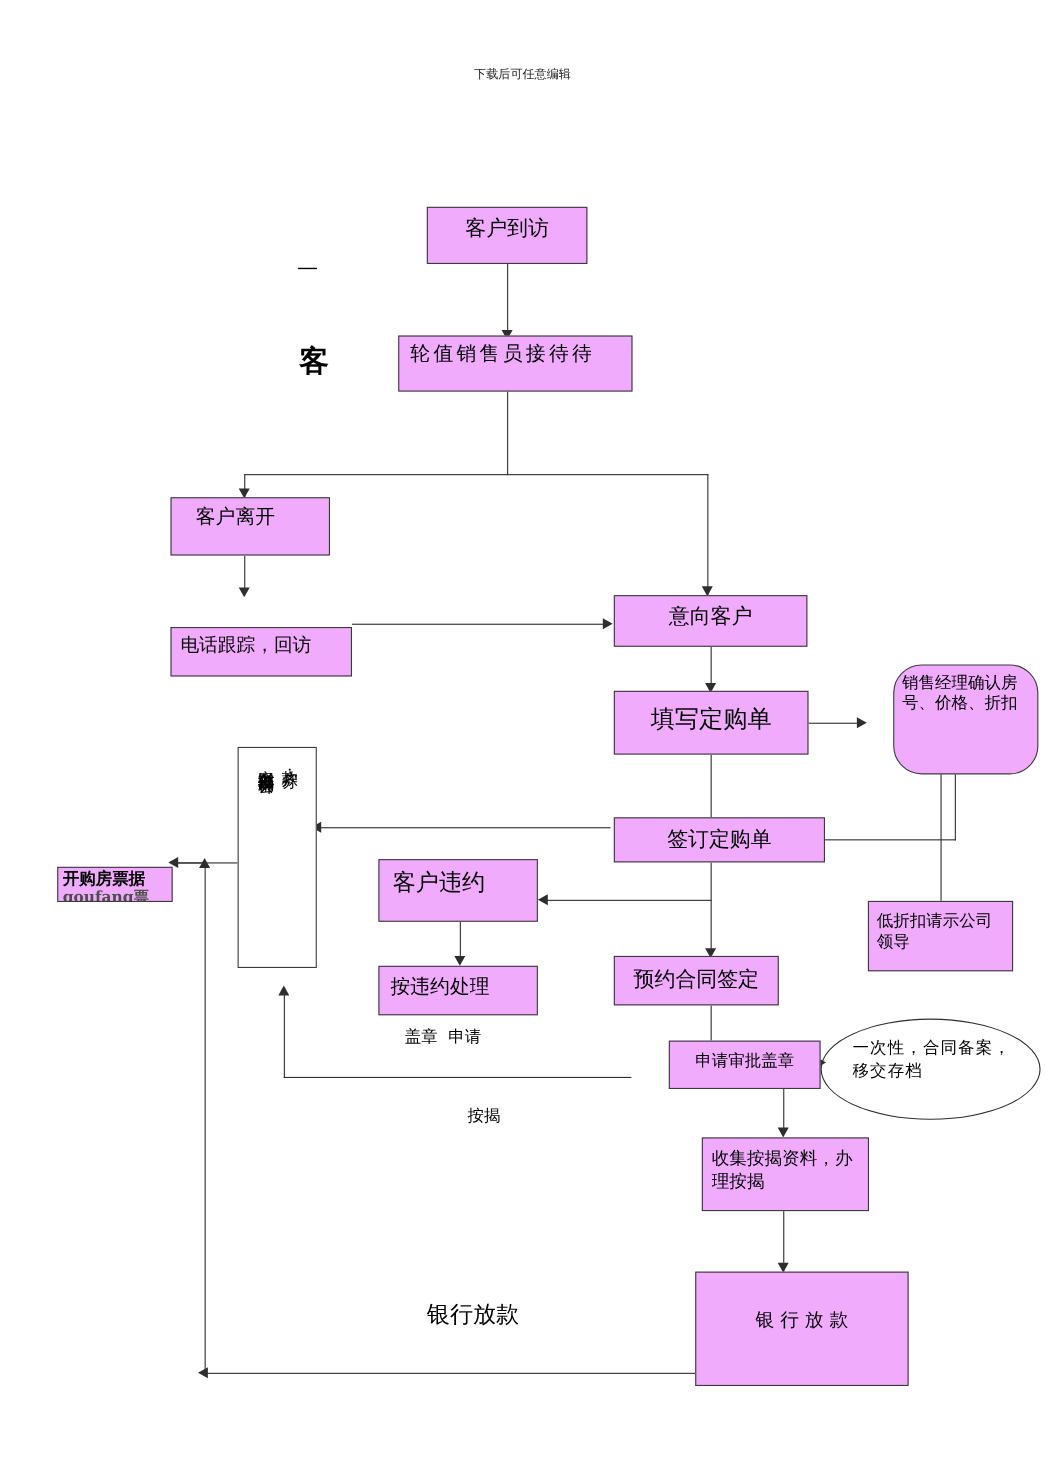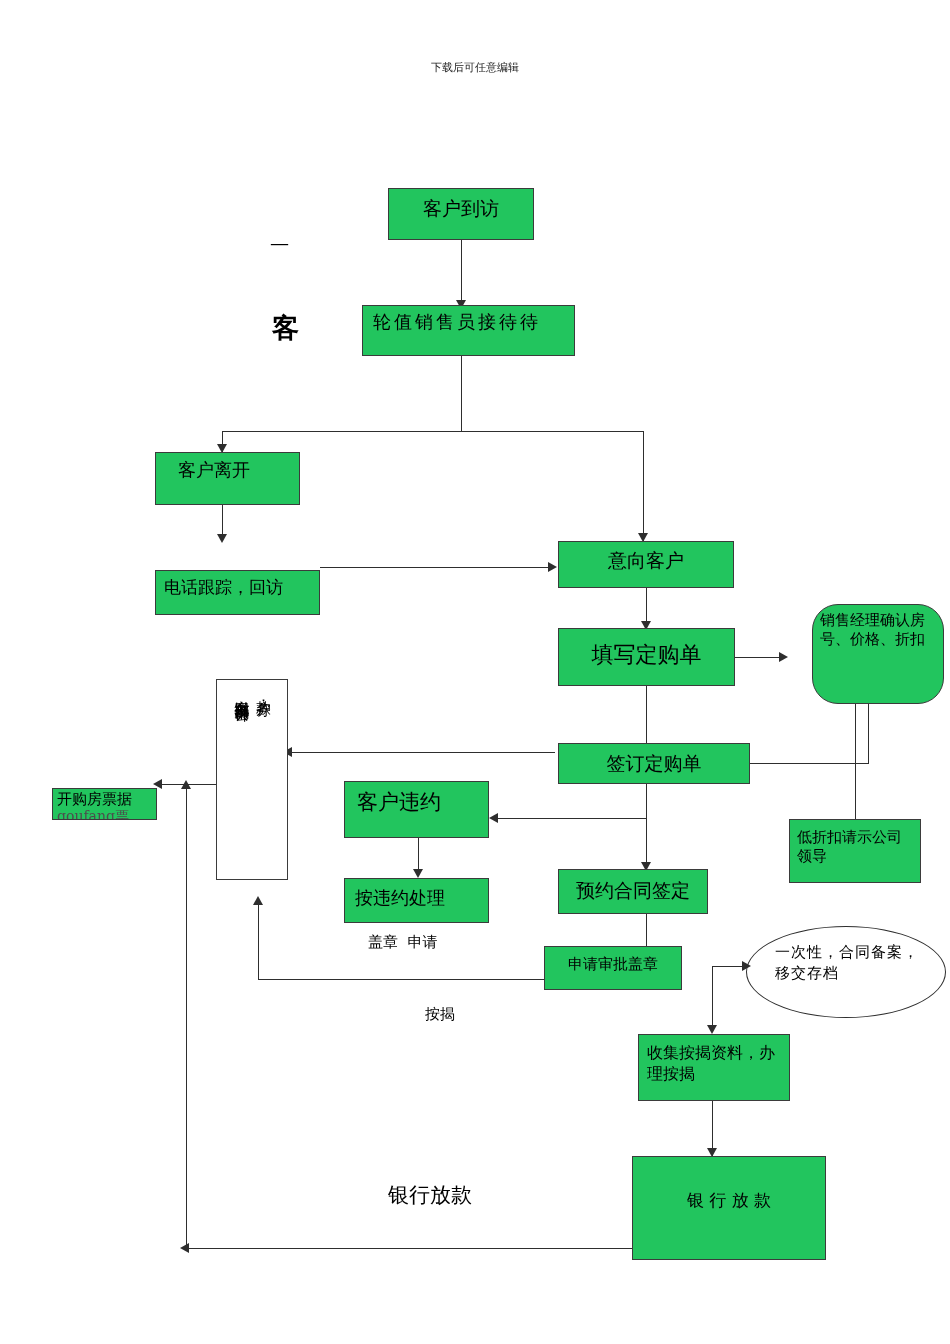--- a/index.html
+++ b/index.html
@@ -43,21 +43,21 @@
     letter-spacing: 14px;
     text-indent: 14px;
     line-height: 66px;
     white-space: nowrap;
   }
   
   .node {
     position: absolute;
     box-sizing: border-box;
     border: 1.3px solid #3b3b3b;
-    background: #22c55e;
+    background: #f0abfc;
     font-family: "DejaVu Serif", "Liberation Serif", serif;
     color: #000000;
     overflow: hidden;
     z-index: 4;
   }
   .node .txt {
     display: block;
     white-space: pre-wrap;
   }
   
@@ -154,20 +154,21 @@
     line-height: 1.03;
     letter-spacing: 1px;
     color: #000000;
     white-space: pre;
   }
   
   .clip-line {
     display: block;
     font-family: "DejaVu Serif", "Liberation Serif", serif;
     color: #4d4d4d;
+    font-weight: bold;
   }
 </style>
 </head>
 <body>
 
 <div id="page">
 
   <div class="watermark">下载后可任意编辑</div>
 
   <div class="flabel" style="left:270px; top:232px; font-size:19px;">—</div>
@@ -286,21 +287,21 @@
   </div>
 
   <div class="node n-left" style="left:344px; top:878px; width:145px; height:45px;">
     <span class="txt" style="font-size:18px; line-height:21px; padding:8px 0 0 10px;">按违约处理</span>
   </div>
 
   <div class="node n-center" style="left:558px; top:869px; width:150px; height:45px;">
     <span class="txt" style="font-size:19px; line-height:22px; padding-top:9px;">预约合同签定</span>
   </div>
 
-  <div class="node n-center" style="left:544px; top:946px; width:138px; height:44px;">
+  <div class="node n-center" style="left:608px; top:946px; width:138px; height:44px;">
     <span class="txt" style="font-size:15px; line-height:19px; padding-top:8px;">申请审批盖章</span>
   </div>
 
   <div class="ellipse" style="left:746px; top:926px; width:200px; height:92px;">
     <span class="txt" style="font-size:15px; line-height:21px; letter-spacing:1px; padding:15px 24px 0 28px; display:block;">一次性，合同备案，移交存档</span>
   </div>
 
   <div class="node n-left" style="left:638px; top:1034px; width:152px; height:67px;">
     <span class="txt" style="font-size:16px; line-height:21px; padding:7px 4px 0 8px;">收集按揭资料，办理按揭</span>
   </div>

